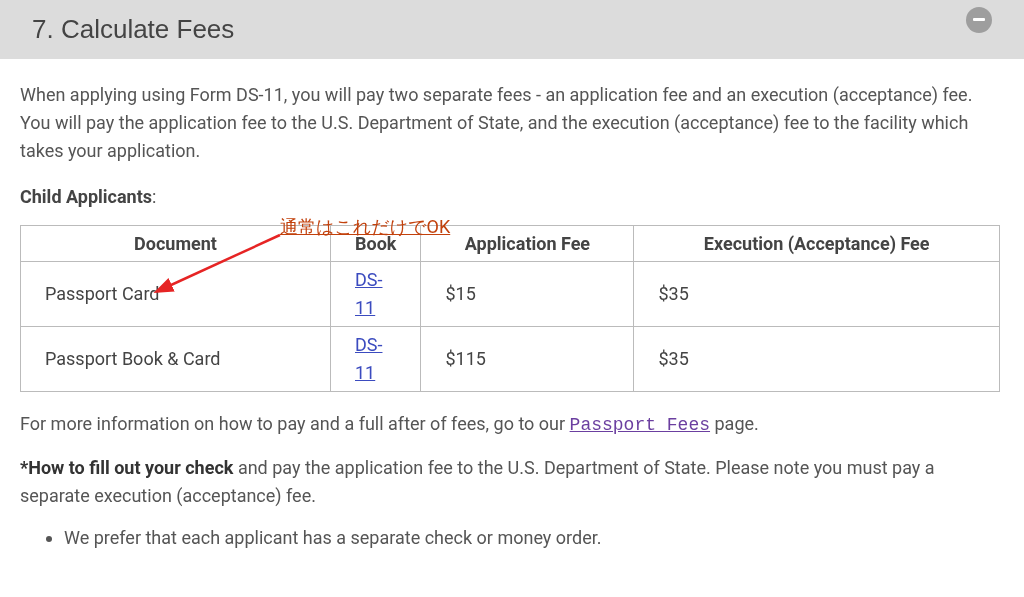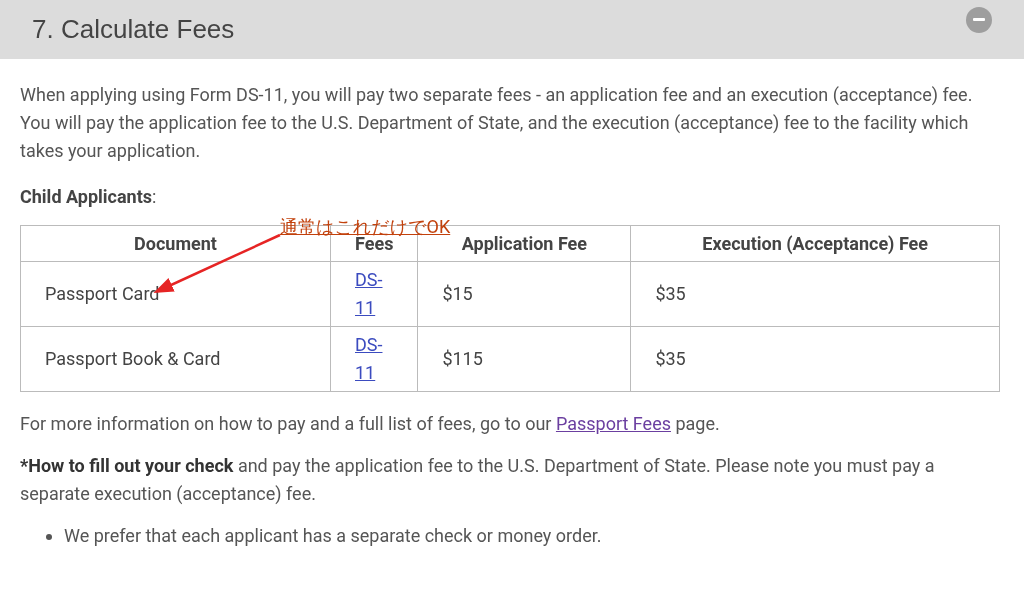--- a/index.html
+++ b/index.html
@@ -47,21 +47,21 @@
     color: #555;
     position: relative;
   }
   .content p { margin-bottom: 14px; }
   .content ul { padding-left: 44px; margin-bottom: 16px; }
   .content ul li { margin-bottom: 2px; }
   a.link {
     color: #3b4bbf;
     text-decoration: underline;
   }
-  a.link.visited { color: #6b3fa0; }
+  a.link.visited { color: #6b3fa0; font-family: Liberation Mono, monospace; }
   .section-label {
     font-size: 18px;
     color: #555;
     margin: 18px 0 10px 0;
     font-weight: 400;
   }
   .section-label b { font-weight: 700; color: #444; }
   table {
     border-collapse: collapse;
     width: 980px;
@@ -118,21 +118,21 @@
         <path d="M0,0 L0,6 L8,3 z" fill="#e62424"></path>
       </marker>
     </defs>
     <line x1="140" y1="6" x2="18" y2="62" stroke="#e62424" stroke-width="2.5" marker-end="url(#ah)"></line>
   </svg>
 
   <table>
     <thead>
       <tr>
         <th style="width:310px;">Document</th>
-        <th style="width:70px;">Fees</th>
+        <th style="width:70px;">Book</th>
         <th style="width:213px;">Application Fee</th>
         <th>Execution (Acceptance) Fee</th>
       </tr>
     </thead>
     <tbody>
       <tr>
         <td>Passport Card</td>
         <td class="form-cell"><a href="#" class="link">DS-11</a></td>
         <td>$15</td>
         <td>$35</td>
@@ -140,21 +140,21 @@
       <tr>
         <td>Passport Book &amp; Card</td>
         <td class="form-cell"><a href="#" class="link">DS-11</a></td>
         <td>$115</td>
         <td>$35</td>
       </tr>
     </tbody>
   </table>
 
   <p>
-    <span>For more information on how to pay and a full list of fees, go to our </span><a href="#" class="link visited">Passport Fees</a><span> page.</span>
+    <span>For more information on how to pay and a full after of fees, go to our </span><a href="#" class="link visited">Passport Fees</a><span> page.</span>
   </p>
 
   <p>
     <span class="bold">*How to fill out your check</span><span> and pay the application fee to the U.S. Department of State. Please note you must pay a separate execution (acceptance) fee.</span>
   </p>
 
   <ul>
     <li>We prefer that each applicant has a separate check or money order.</li>
 
   </ul>

